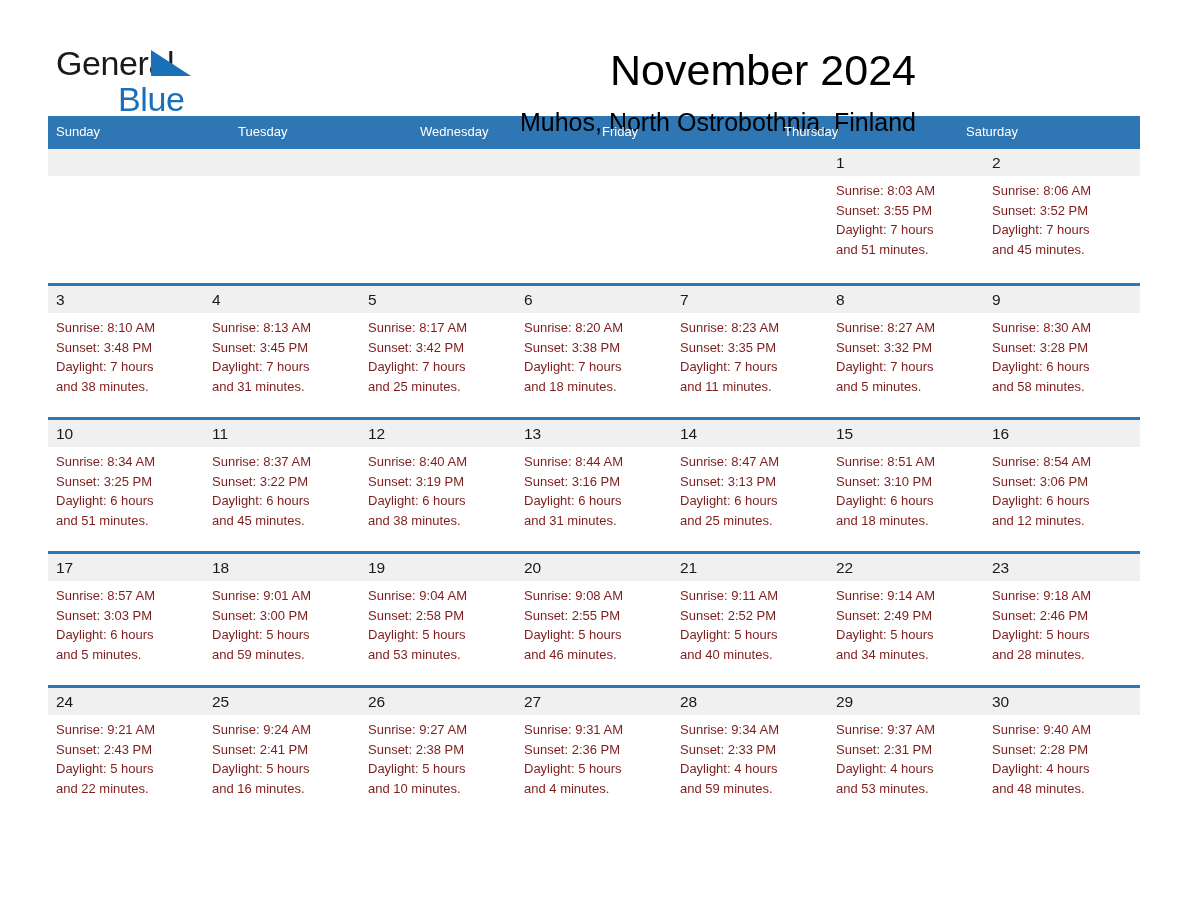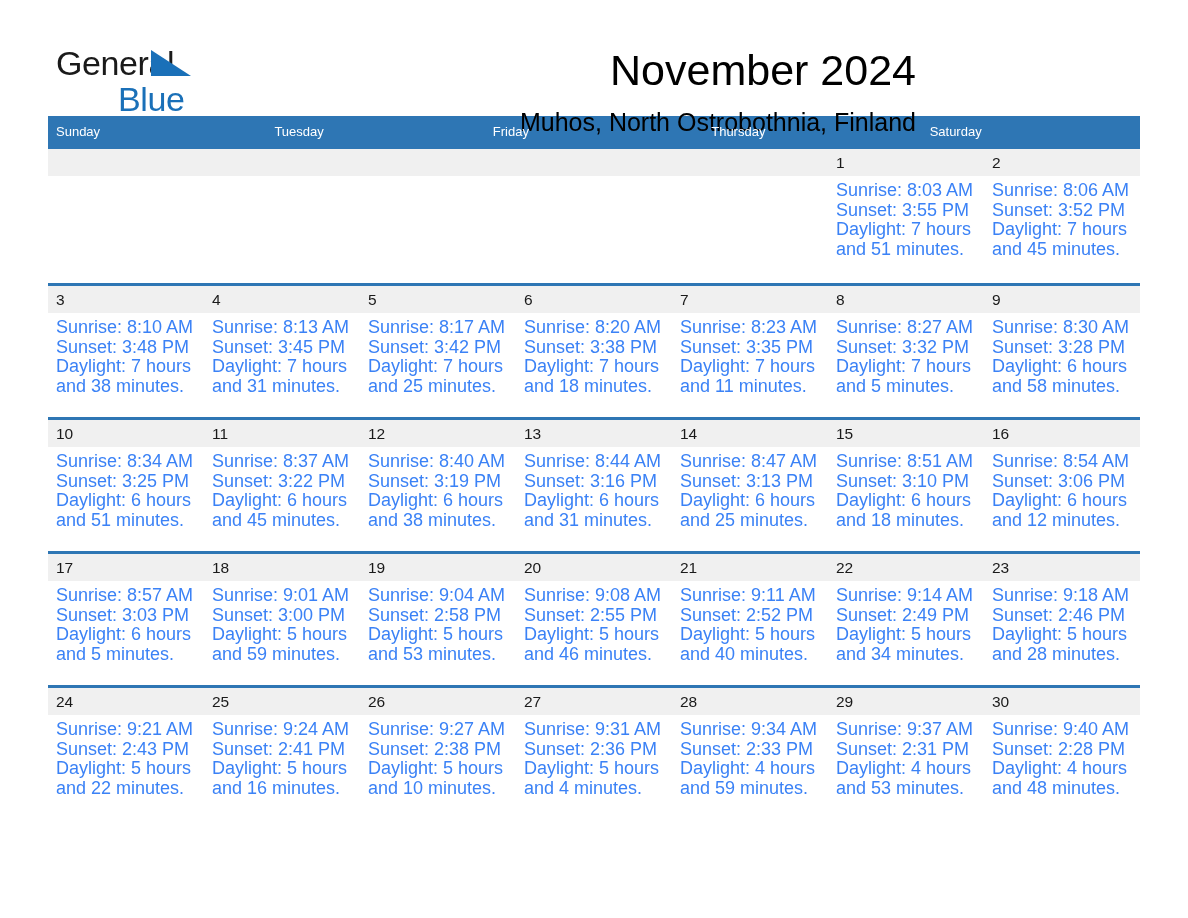--- a/index.html
+++ b/index.html
@@ -129,23 +129,23 @@
     padding: 3px 0 0 8px;
     font-size: 15.5px;
     line-height: 22px;
     color: #1a1a1a;
   }
   .day-cell.empty .daynum-band {
     background: #f0f0f0;
   }
   .day-info {
     padding: 5px 0 0 8px;
-    font-size: 18px;
+    font-size: 13px;
     line-height: 19.6px;
-    color: #3b82f6;
+    color: #7f1d1d;
   }
   .day-info div {
     white-space: nowrap;
   }
 </style>
 </head>
 <body>
 
 <div class="page">
 
@@ -159,20 +159,21 @@
       <div class="month-title">November 2024</div>
       <div class="location">Muhos, North Ostrobothnia, Finland</div>
     </div>
   </div>
 
   <div class="calendar">
 
     <div class="dow-row">
       <div class="dow-cell">Sunday</div>
       <div class="dow-cell">Tuesday</div>
+      <div class="dow-cell">Wednesday</div>
       <div class="dow-cell">Friday</div>
       <div class="dow-cell">Thursday</div>
       <div class="dow-cell">Saturday</div>
     </div>
 
     <div class="week-row first">
       <div class="day-cell empty">
         <div class="daynum-band"></div>
       </div>
       <div class="day-cell empty">

